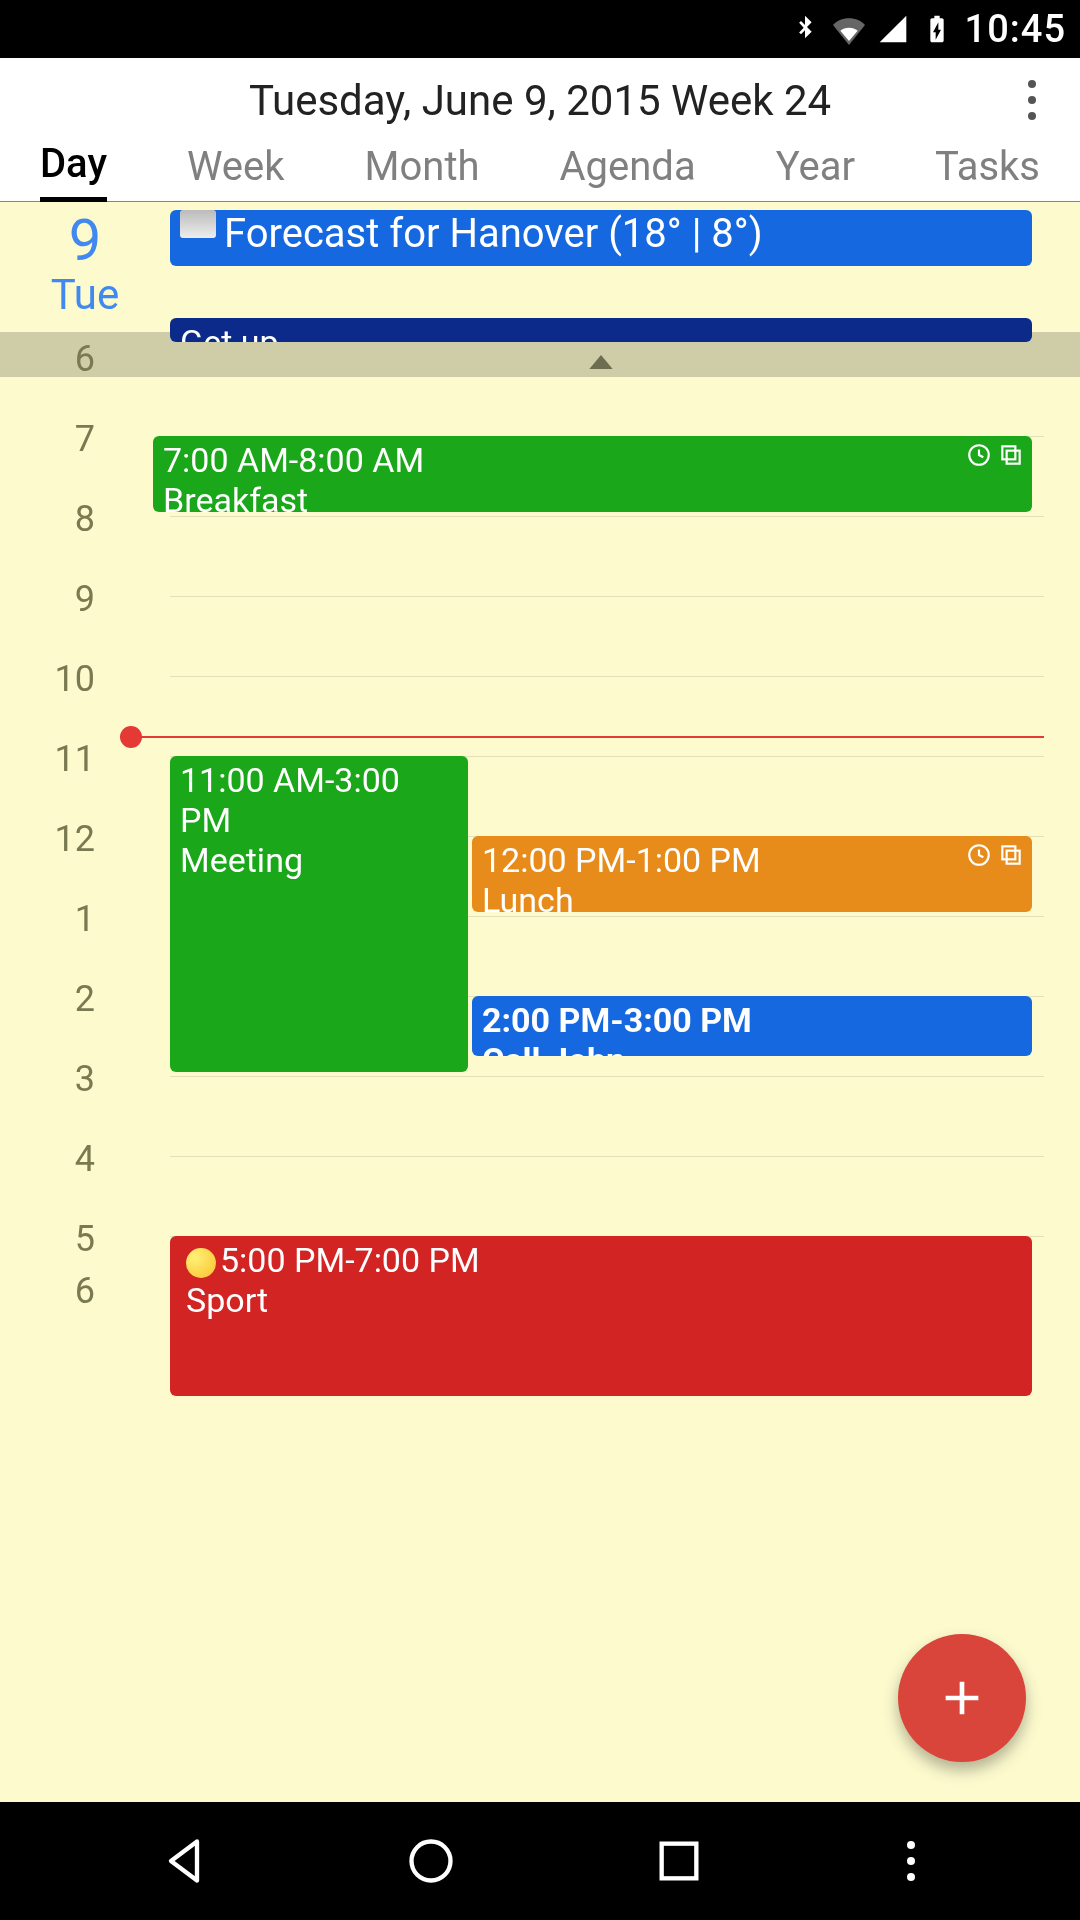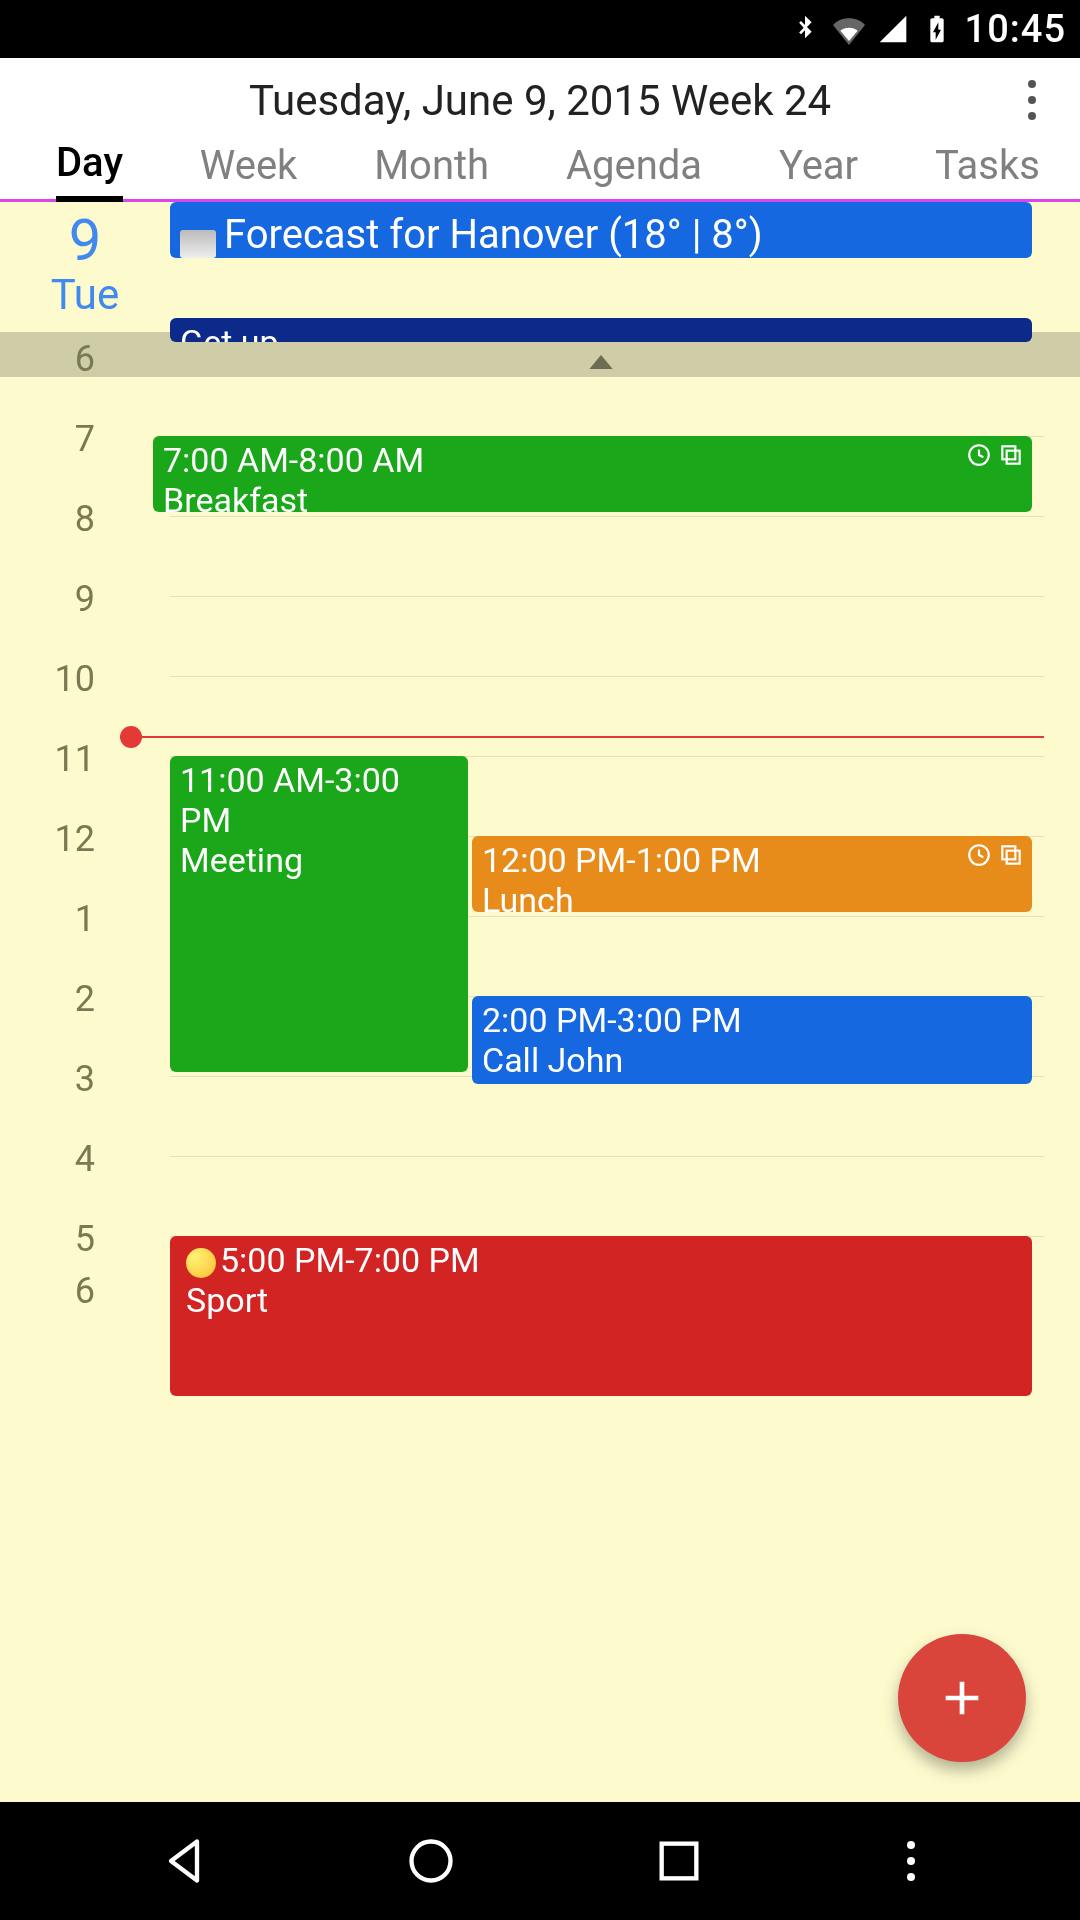--- a/index.html
+++ b/index.html
@@ -15,33 +15,33 @@
   .app { position:absolute; top:58px; left:0; right:0; bottom:118px; background:#fff; }
 
   
   .header { height:84px; background:#fff; display:flex; align-items:center; justify-content:center; position:relative; }
   .header .title { font-size:42px; color:#222; font-weight:400; }
   .header .more { position:absolute; right:28px; top:0; bottom:0; width:40px; display:flex; align-items:center; justify-content:center; }
   .more-dots { display:flex; flex-direction:column; gap:8px; }
   .more-dots span { width:8px; height:8px; background:#555; border-radius:50%; display:block; }
 
   
-  .tabs { height:60px; display:flex; align-items:center; justify-content:space-between; padding:0 40px 0 56px; font-size:40px; color:#808080; border-bottom:3px solid #d946ef; }
+  .tabs { height:60px; display:flex; align-items:center; justify-content:space-between; padding:0 40px 0 40px; font-size:40px; color:#808080; border-bottom:1px solid #d946ef; }
   .tab { cursor:pointer; padding-bottom:10px; }
   .tab.active { color:#000; border-bottom:6px solid #000; font-weight:500; }
 
   
   .dayview { position:absolute; top:144px; left:0; right:0; bottom:0; background:#fdfbce; overflow:hidden; }
 
   
   .allday-row { position:absolute; top:0; left:0; right:0; height:130px; background:#fdfbce; display:flex; align-items:flex-start; }
   .date-col { width:170px; flex:none; text-align:center; padding-top:4px; }
   .date-col .daynum { color:#4189ef; font-size:58px; font-weight:400; }
   .date-col .dayname { color:#4189ef; font-size:42px; margin-top:-4px; }
-  .forecast { margin-right:48px; flex:1; height:56px; background:#1568e0; border-radius:6px; color:#fff; font-size:40px; display:flex; align-items:flex-end; padding:0 10px; gap:8px; }
+  .forecast { margin-top:8px; margin-right:48px; flex:1; height:56px; background:#1568e0; border-radius:6px; color:#fff; font-size:40px; display:flex; align-items:flex-start; padding:0 10px; gap:8px; }
   .forecast .w-icon { width:36px; height:28px; background:linear-gradient(#bbb,#eee); border-radius:3px; position:relative; }
 
   
   .grid { position:absolute; top:130px; left:0; right:0; bottom:0; }
   .hour-label { position:absolute; left:0; width:125px; text-align:right; padding-right:30px; font-size:36px; color:#7a7a52; }
   .hour-line { position:absolute; left:170px; right:36px; height:1px; background:rgba(0,0,0,0.10); }
 
   
   .past-shade { position:absolute; left:0; right:0; background:rgba(0,0,0,0.18); }
 
@@ -210,21 +210,21 @@
                 <circle cx="12" cy="12" r="9" fill="none" stroke="#fff" stroke-width="2"></circle>
                 <path d="M12 7v5l4 2" stroke="#fff" stroke-width="2" fill="none"></path>
               </svg>
             <svg viewBox="0 0 24 24" fill="none" stroke="#fff" stroke-width="2">
                 <rect x="4" y="4" width="12" height="12"></rect>
                 <rect x="8" y="8" width="12" height="12"></rect>
               </svg>
           </span>
         </div>
 
-        <div class="event ev-blue" style="left:472px; right:48px; top:664px; height:88px;">
+        <div class="event ev-blue" style="left:472px; right:48px; top:664px; height:60px;font-weight:bold;">
           <span class="time">2:00 PM-3:00 PM</span>
           <span class="title">Call John</span>
         </div>
 
         <div class="event ev-red" style="left:170px; right:48px; top:904px; height:160px;padding-left:16px;">
           <span style="display:inline-block;width:30px;height:30px;border-radius:50%;background:radial-gradient(circle at 30% 30%, #fff176, #fbc02d);vertical-align:middle;margin-right:4px;"></span><span class="time" style="display:inline">5:00 PM-7:00 PM</span>
           <span class="title">Sport</span>
         </div>
 
         <div class="nowline" style="top:404px;">

